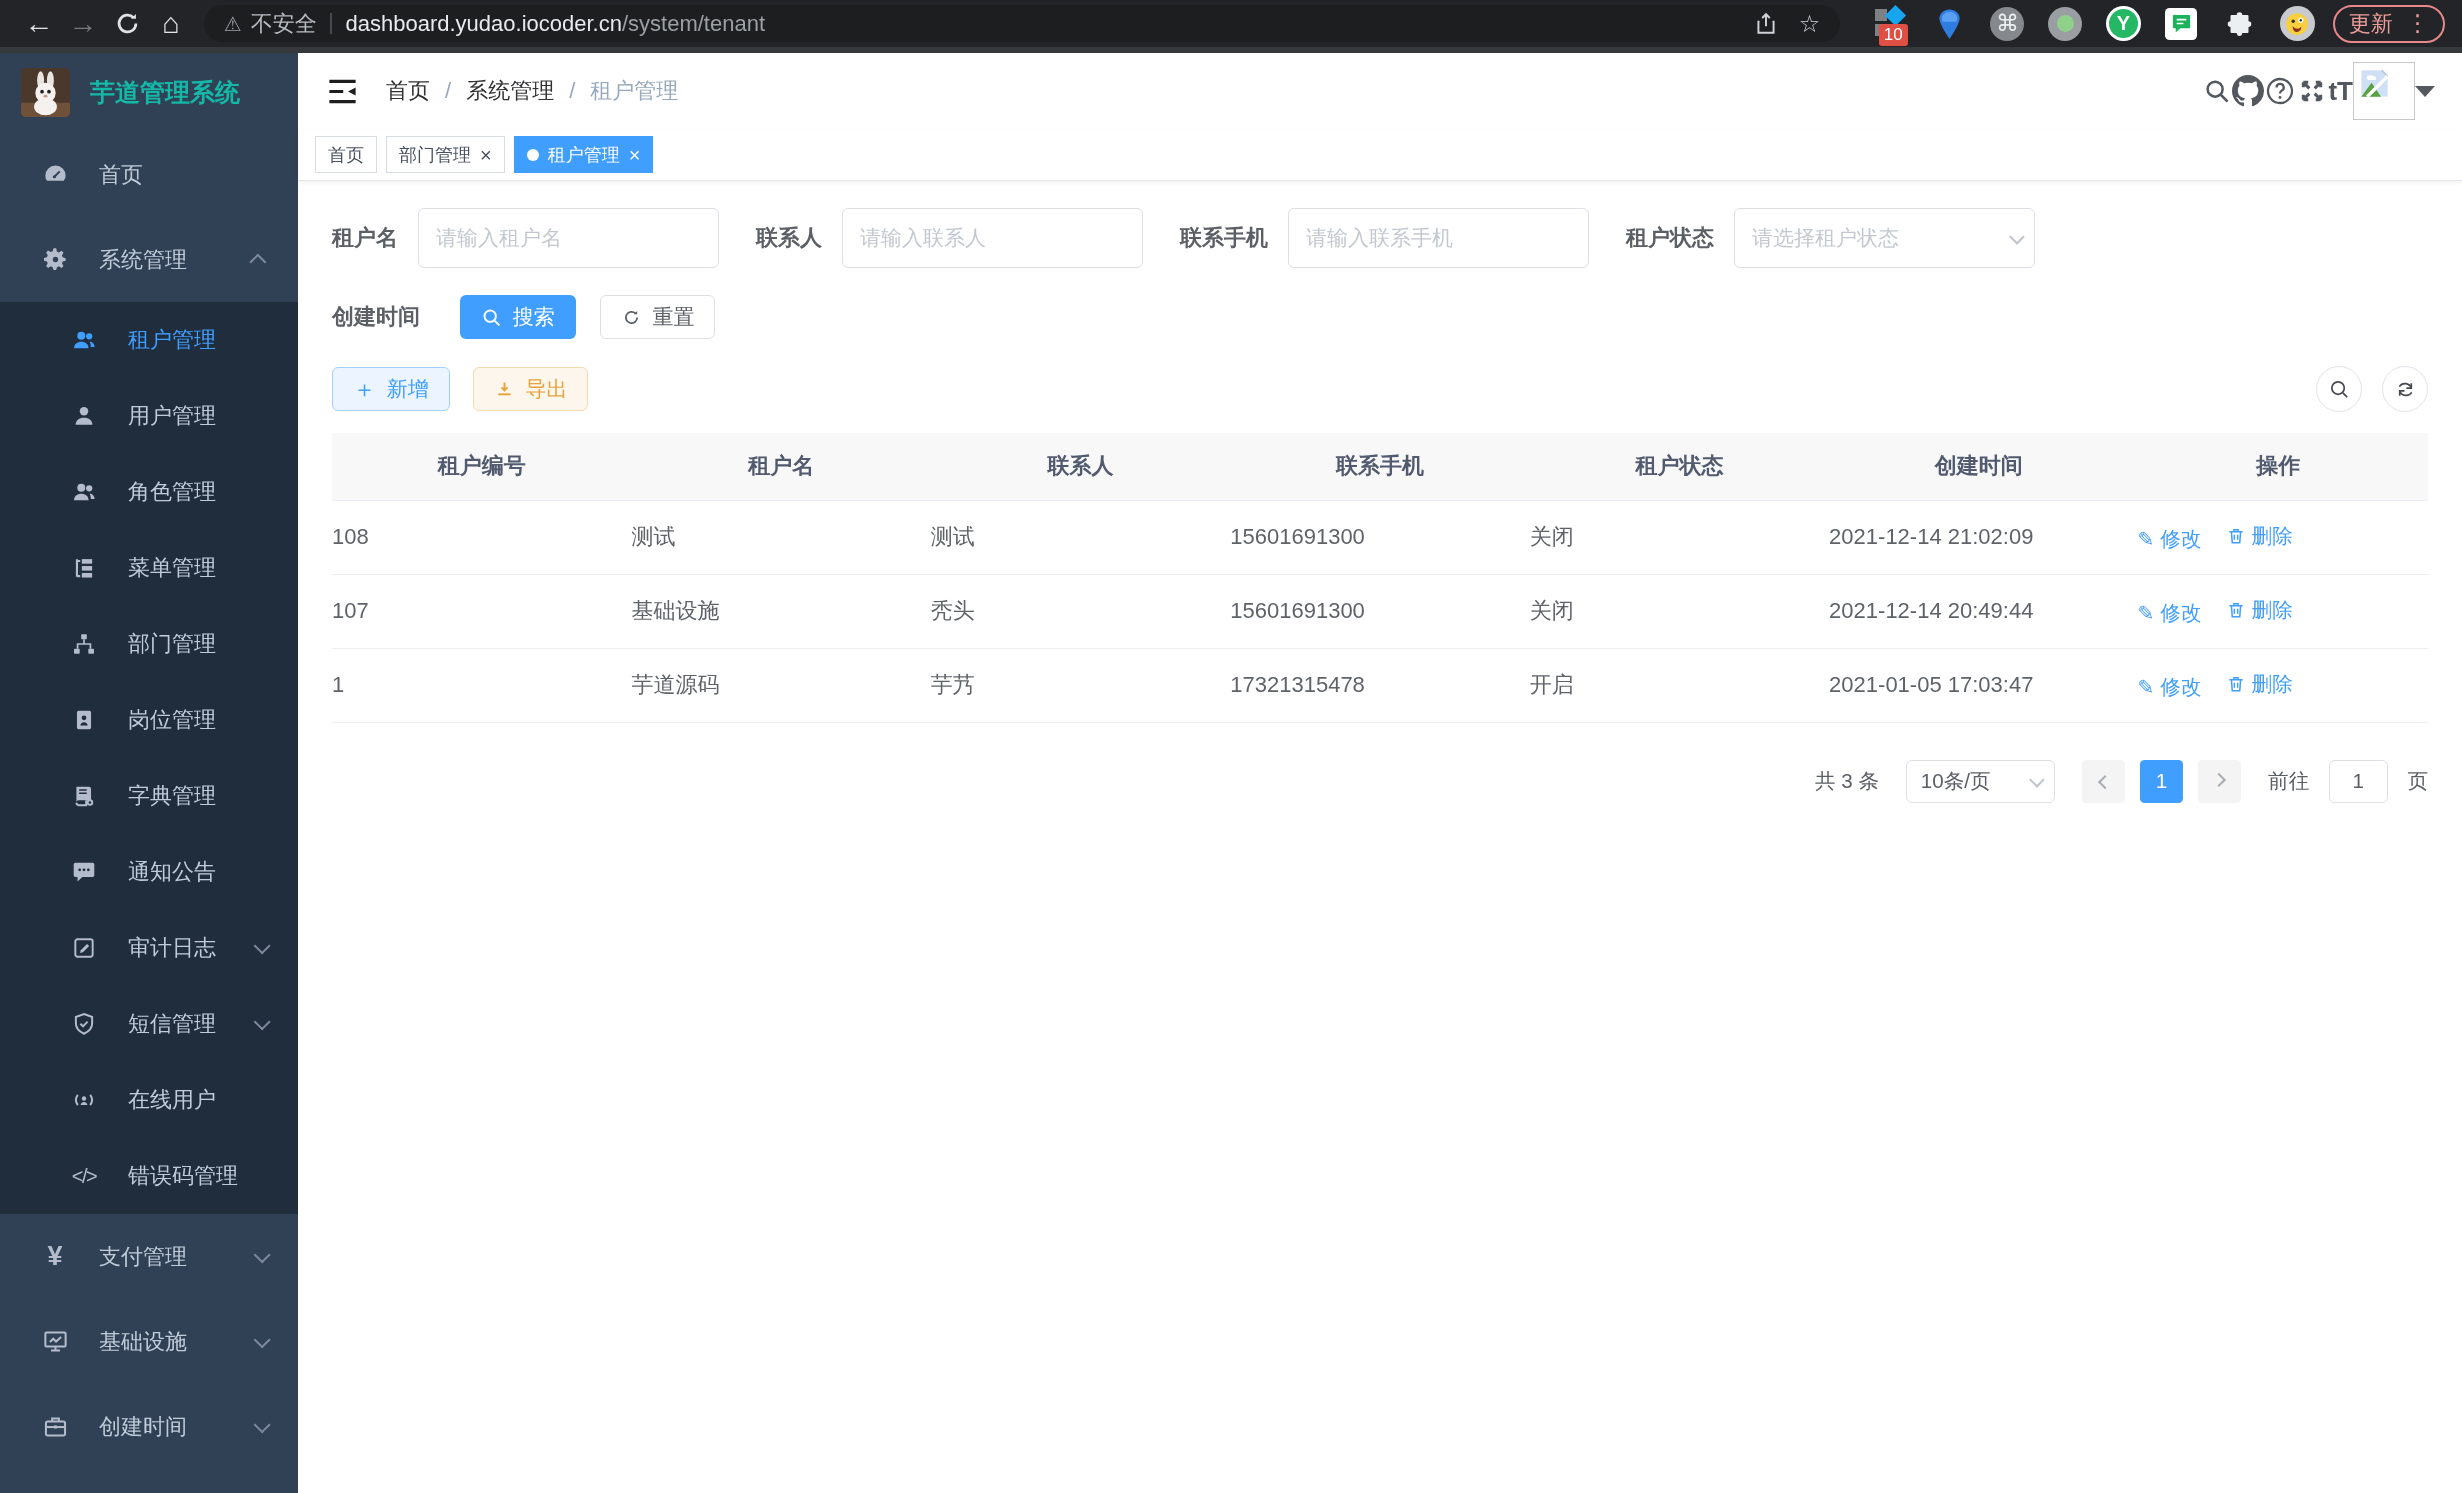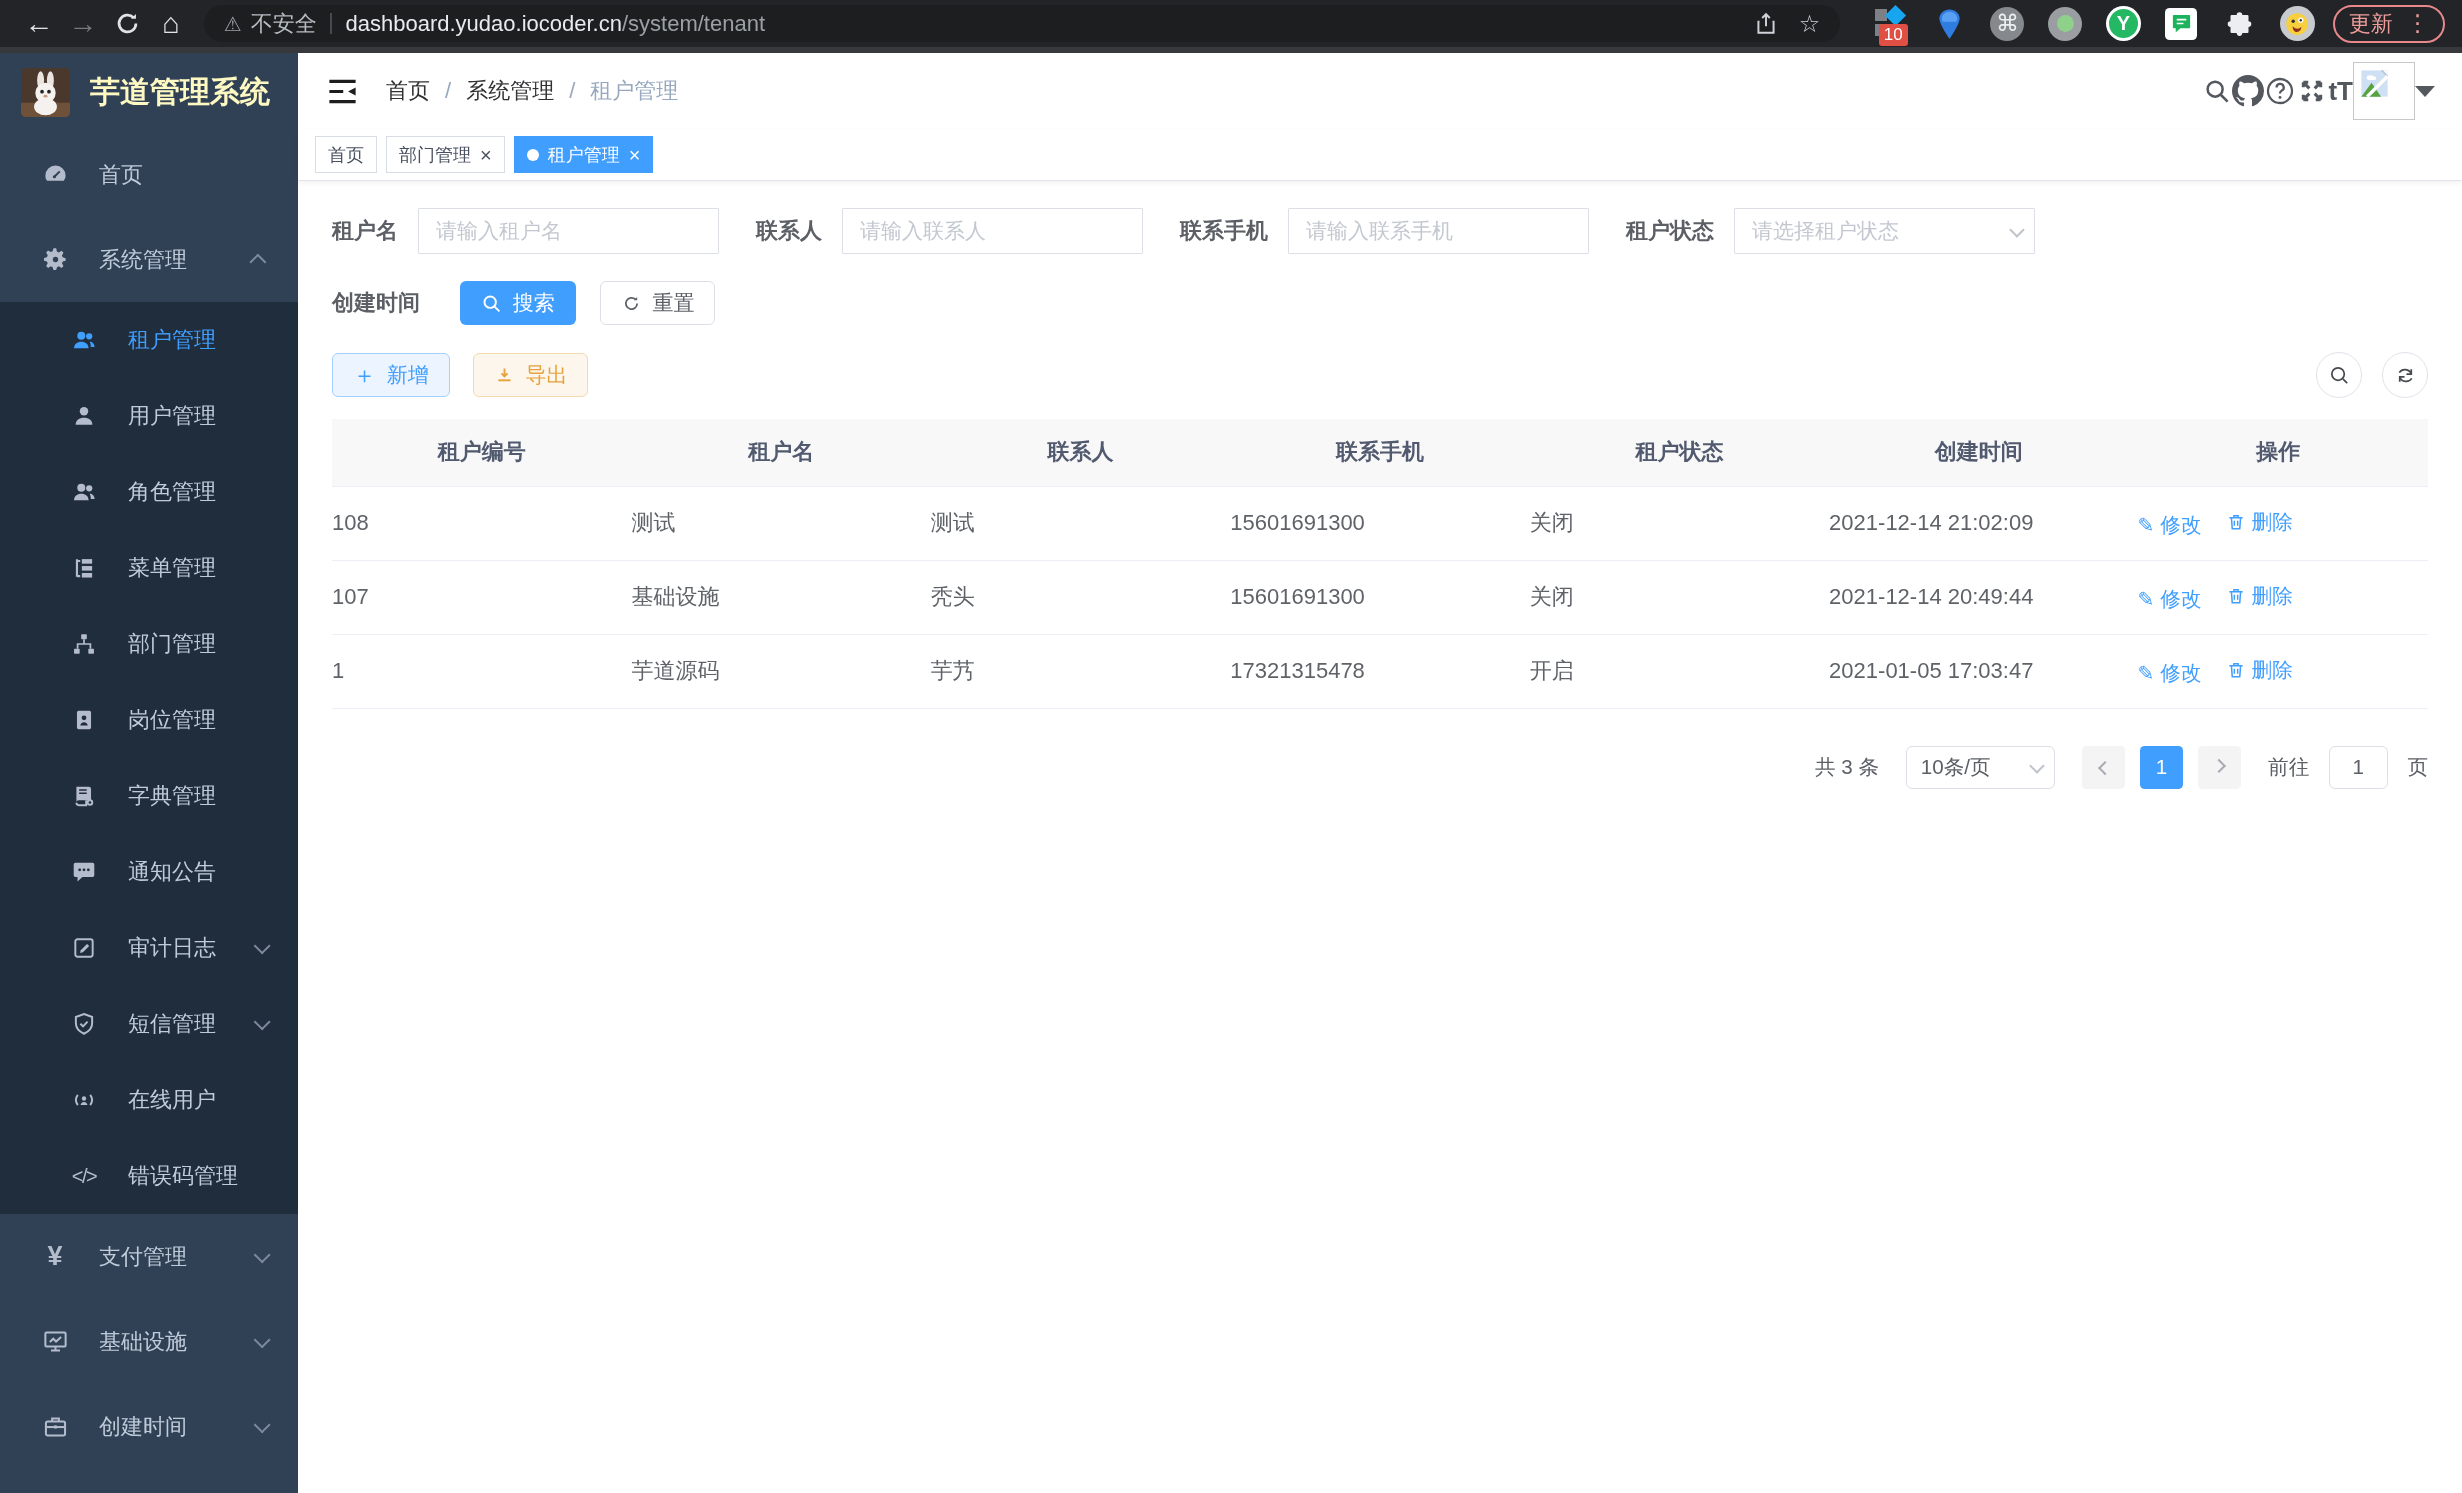--- a/index.html
+++ b/index.html
@@ -41,21 +41,21 @@
   .update .dots { font-size:23px; letter-spacing:0; }
   .chrome-strip { height:6px; background:#37383b; }
 
   
   .app { display:flex; height:1441px; }
 
   
   .sidebar { width:298px; background:#304156; flex-shrink:0; color:#bfcbd9; }
   .logo-row { height:79px; display:flex; align-items:center; padding-left:21px; gap:20px; }
   .logo-img { width:49px; height:49px; border-radius:4.6px; overflow:hidden; flex-shrink:0; }
-  .logo-title { color:#fef9c3; font-weight:bold; font-size:30px; white-space:nowrap; }
+  .logo-title { color:#14b8a6; font-weight:bold; font-size:25px; white-space:nowrap; }
   .menu-item { height:85px; display:flex; align-items:center; padding:0 32px 0 35px; font-size:22px; cursor:pointer; }
   .micon { width:40px; margin-right:24px; color:#b4bccc; display:flex; justify-content:center; flex-shrink:0; }
   .micon.txt { font-size:27px; font-weight:bold; }
   .micon.code-txt { font-size:20px; letter-spacing:-1.5px; }
   .submenu { background:#1f2d3d; }
   .submenu .menu-item { height:76px; padding-left:64px; }
   .menu-item.active { color:#409eff; }
   .menu-item.active .micon { color:#409eff; }
   .chev { margin-left:auto; width:12px; height:12px; border:solid #7e899b; border-width:0 2.3px 2.3px 0;
     transform:rotate(45deg) translateY(-3px); }
@@ -82,21 +82,21 @@
   .tag .tdot { width:12px; height:12px; border-radius:50%; background:#fff; display:none; }
   .tag.active { background:#409eff; border-color:#409eff; color:#fff; }
   .tag.active .tdot { display:block; }
   .tag .x { font-size:20px; line-height:1; }
 
   .content { flex:1; padding:27px 34px 0 34px; }
 
   .frow { display:flex; align-items:center; margin-bottom:27px; }
   .fgroup { display:flex; align-items:center; margin-right:37px; }
   .flabel { font-weight:bold; color:#5c6066; font-size:22px; margin-right:20px; white-space:nowrap; }
-  .fbox { height:46px; border:1.5px solid #dcdfe6; border-radius:1px; background:#fff;
+  .fbox { height:60px; border:1.5px solid #dcdfe6; border-radius:6px; background:#fff;
     display:flex; align-items:center; padding:0 21px 0 17px; }
   .fbox input { border:none; outline:none; background:transparent; font-size:21px; color:#303133; width:100%;
     font-family:"Liberation Sans","DejaVu Sans",sans-serif; }
   .fbox input::placeholder { color:#c3c8d0; }
   .w-input { width:301px; }
   .w-select { width:301px; justify-content:space-between; padding-right:13.7px; cursor:pointer; }
   .ph { color:#c3c8d0; font-size:21px; white-space:nowrap; }
   .sel-chev { width:10.7px; height:10.7px; border:solid #c0c4cc; border-width:0 2.3px 2.3px 0;
     transform:rotate(45deg) translateY(-2.3px); flex-shrink:0; }
   .w-date { width:365px; gap:13.7px; padding-right:13.7px; }

